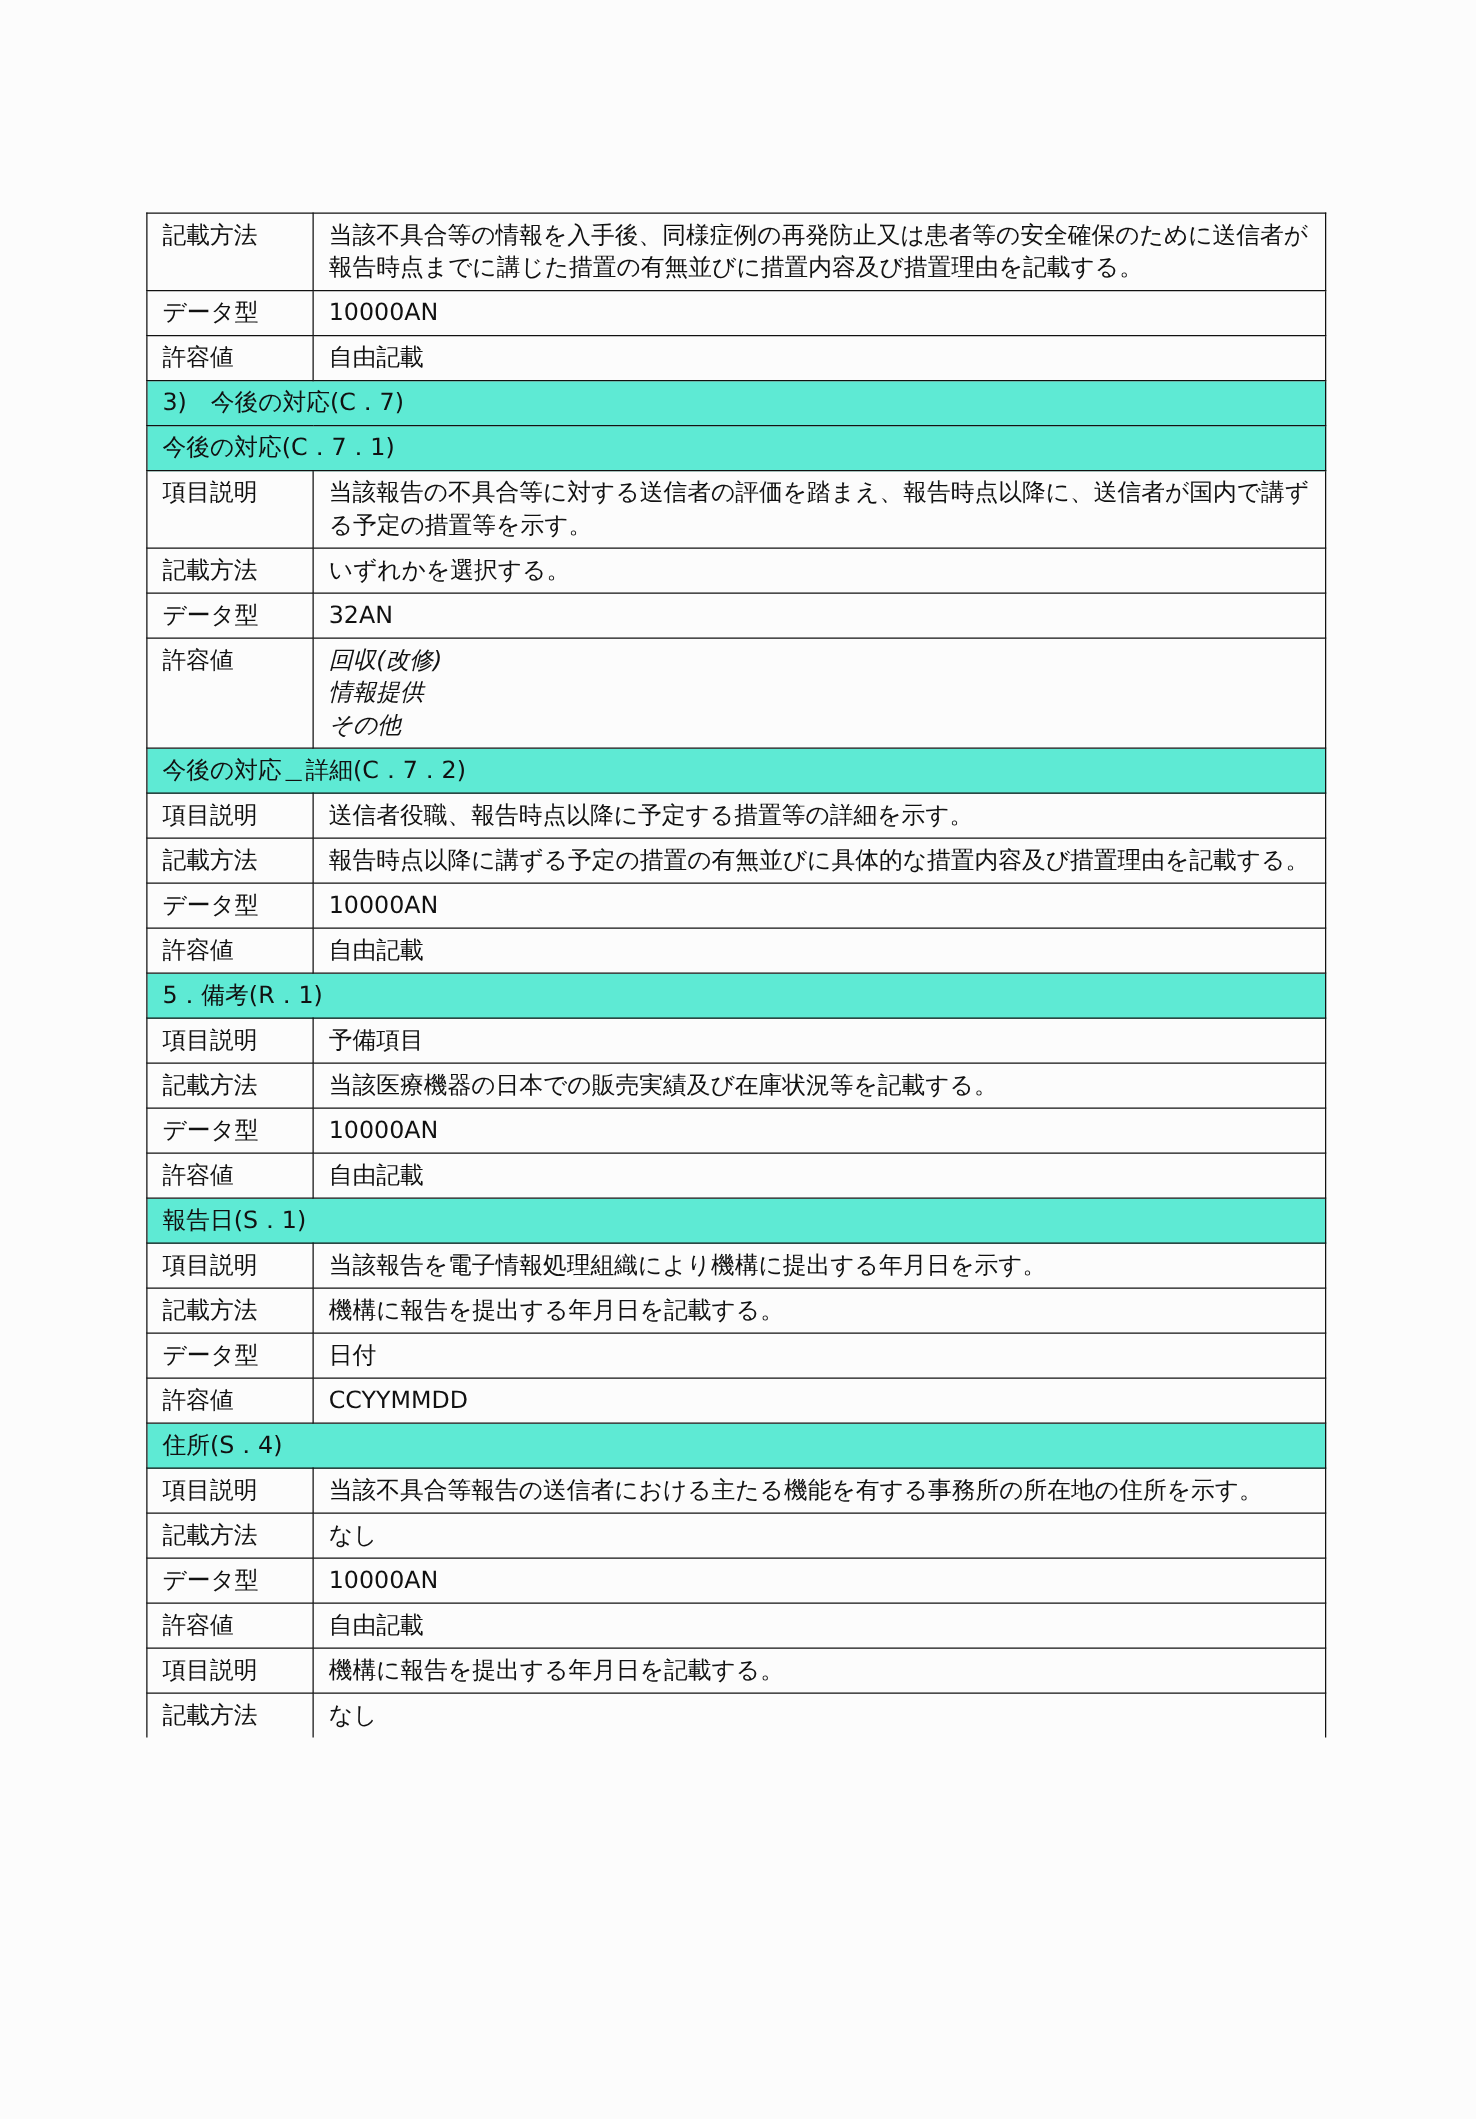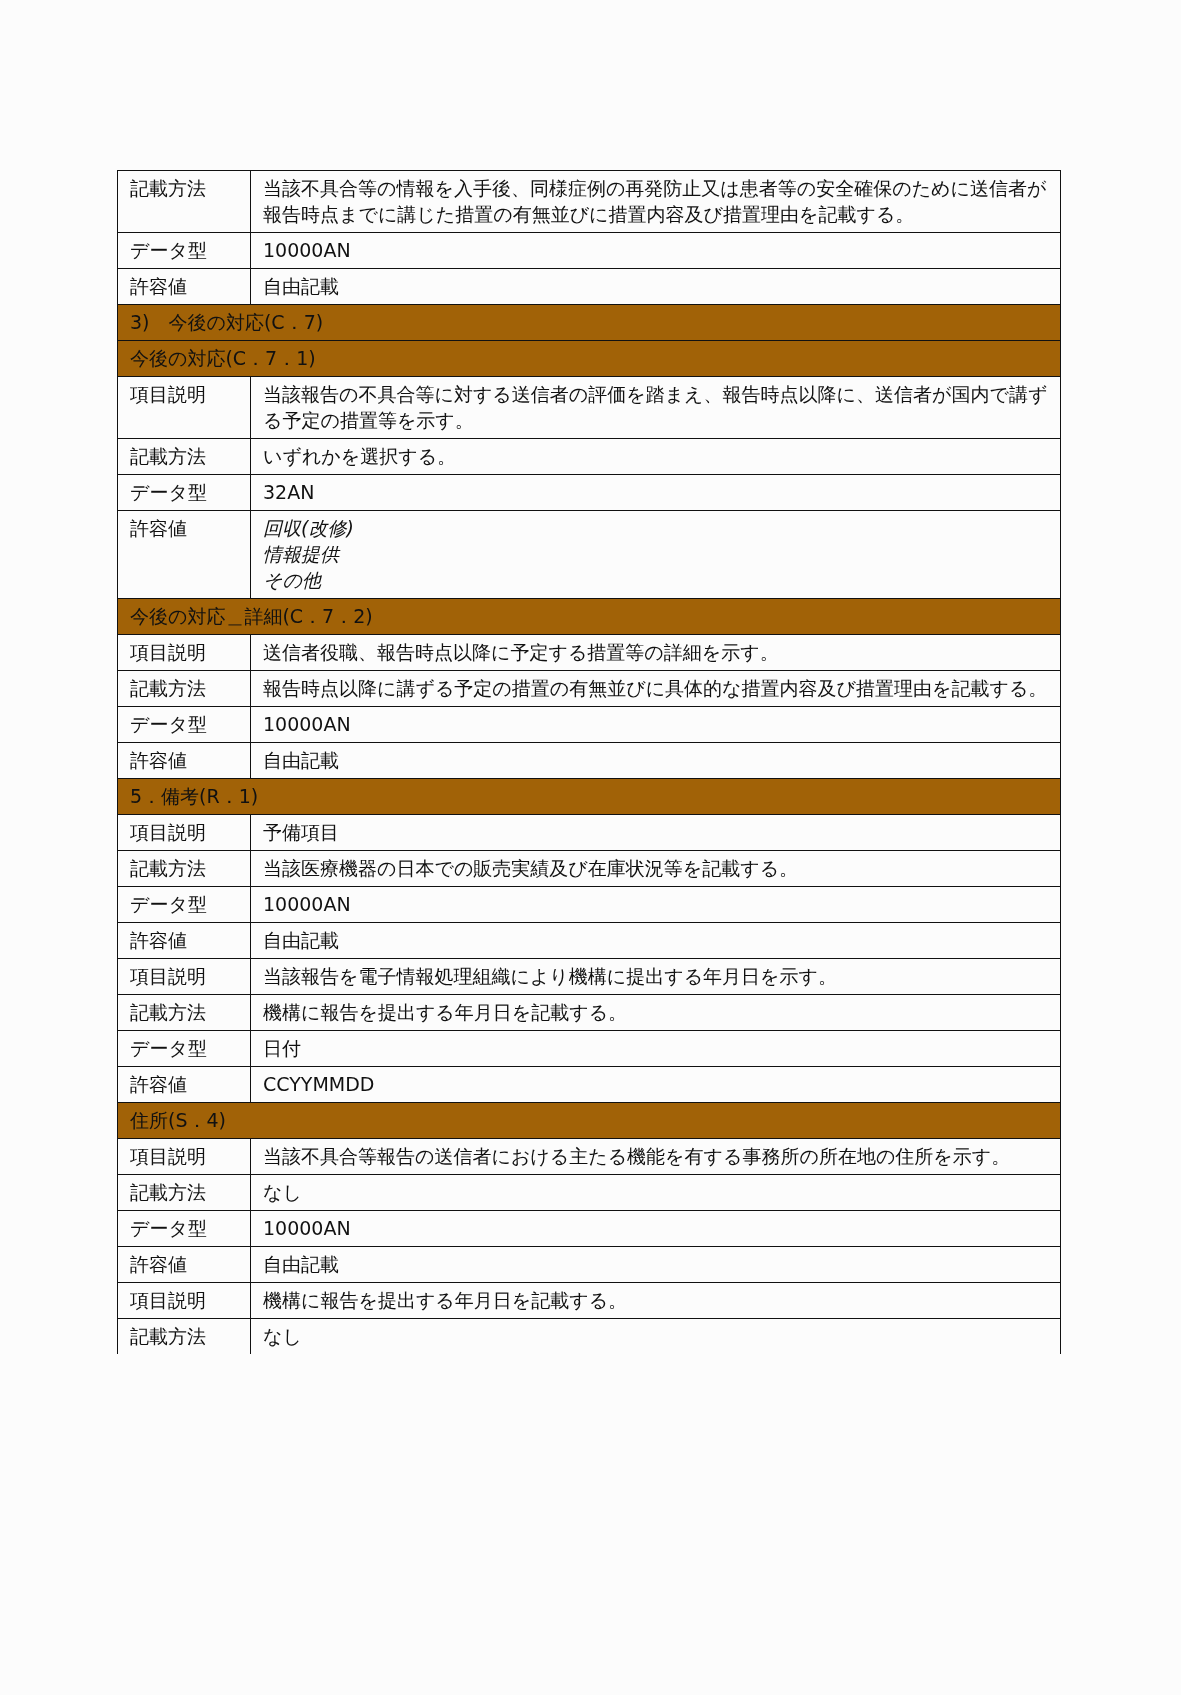--- a/index.html
+++ b/index.html
@@ -3,21 +3,21 @@
 <meta charset="utf-8">
 <style>
   html, body { margin: 0; padding: 0; background: #fcfcfc; }
   body { width: 1181px; height: 1695px; position: relative; font-family: "DejaVu Sans", sans-serif; color: #111; }
   table.spec {
     position: absolute; left: 117px; top: 146px; width: 944px;
     border-collapse: collapse; table-layout: fixed; font-size: 19px; margin-top: 24px;
   }
   table.spec td { border: 1.5px solid #111; vertical-align: top; padding: 4px 12px 5px 12px; line-height: 26px; }
   table.spec td.label { width: 108px; }
-  table.spec tr.section td { background: #a16207; }
+  table.spec tr.section td { background: #5eead4; }
   table.spec tr.last td { border-bottom: none; }
   .multi div { white-space: nowrap; font-style: italic; }
 </style>
 </head>
 <body>
 
 <table class="spec">
   <tbody>
     <tr>
       <td class="label">記載方法</td>
@@ -88,20 +88,23 @@
       <td>当該医療機器の日本での販売実績及び在庫状況等を記載する。</td>
     </tr>
     <tr>
       <td class="label">データ型</td>
       <td>10000AN</td>
     </tr>
     <tr>
       <td class="label">許容値</td>
       <td>自由記載</td>
     </tr>
+    <tr class="section">
+      <td colspan="2">報告日(S．1)</td>
+    </tr>
     <tr>
       <td class="label">項目説明</td>
       <td>当該報告を電子情報処理組織により機構に提出する年月日を示す。</td>
     </tr>
     <tr>
       <td class="label">記載方法</td>
       <td>機構に報告を提出する年月日を記載する。</td>
     </tr>
     <tr>
       <td class="label">データ型</td>

